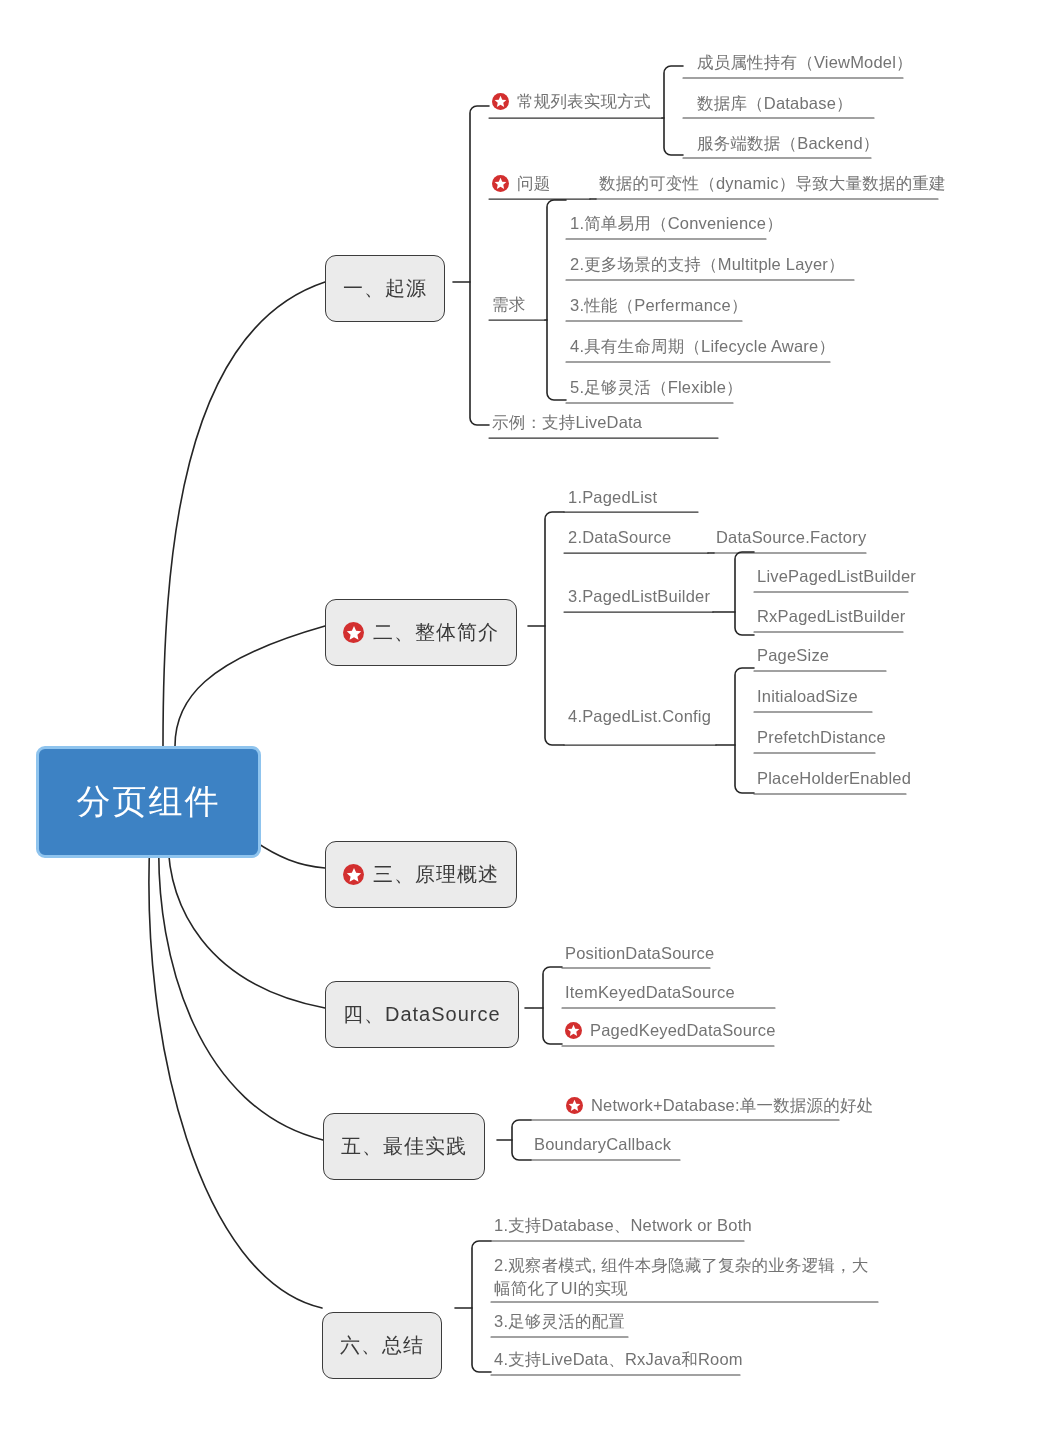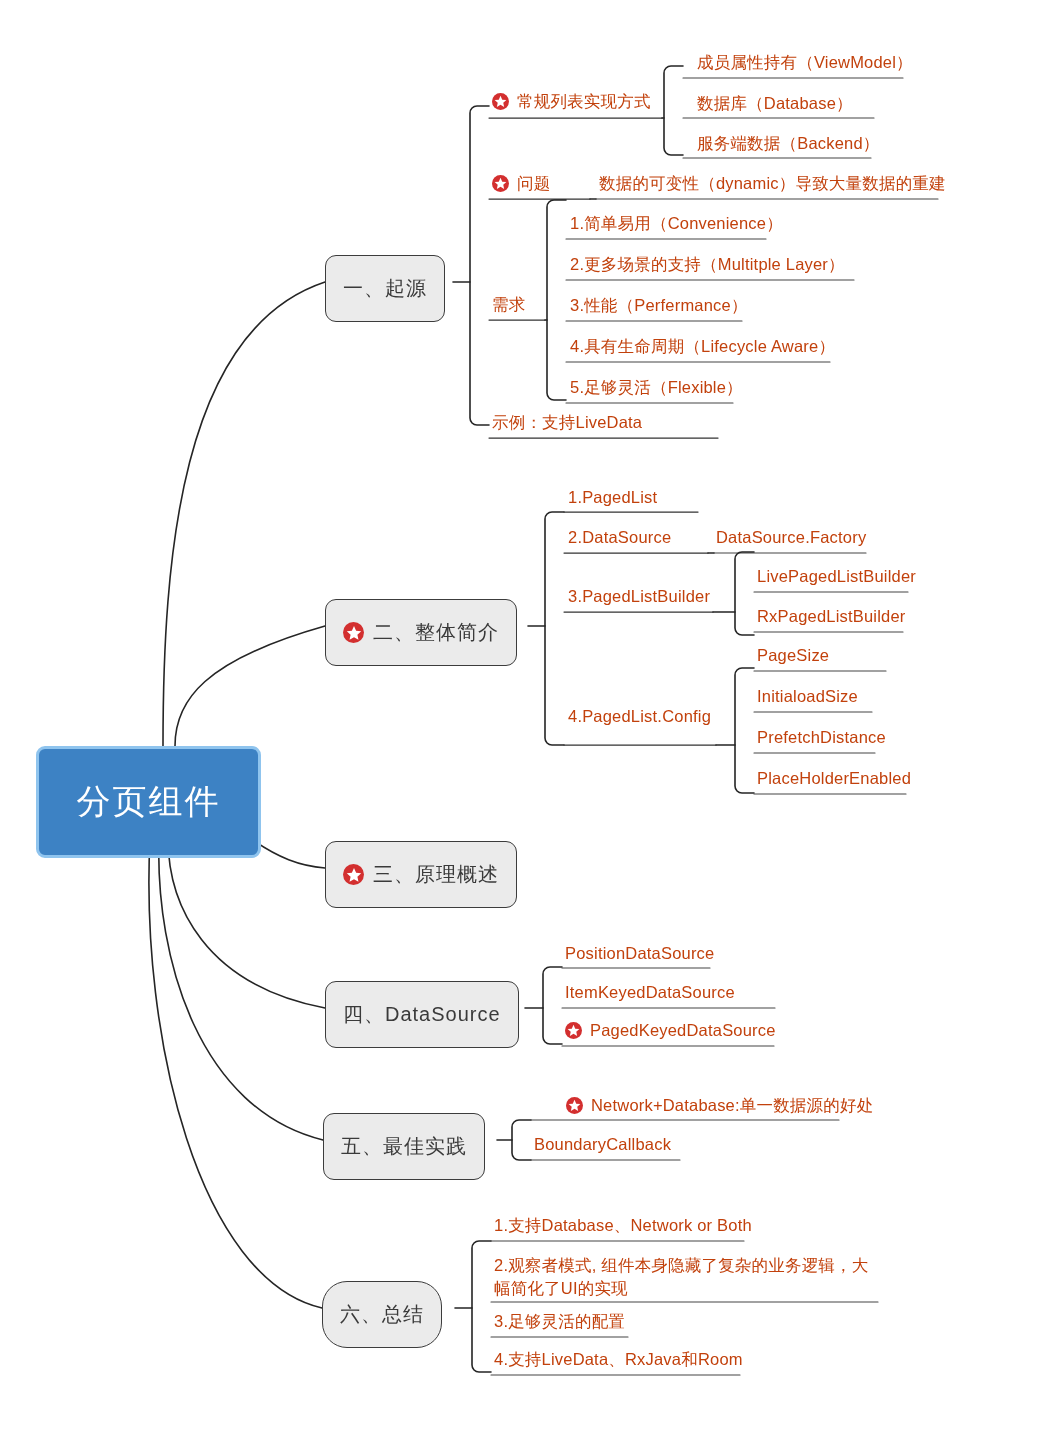--- a/index.html
+++ b/index.html
@@ -22,21 +22,21 @@
     color:#ffffff;font-size:34px;letter-spacing:2px;
   }
 
   .topic{
     background:#ebebeb;border:1.6px solid #3c3c3c;border-radius:11px;
     height:67px;display:flex;align-items:center;gap:9px;
     padding:0 17px;color:#3a3a3a;font-size:20px;letter-spacing:1px;
   }
 
   .leaf{
-    color:#c2410c;font-size:16.5px;letter-spacing:.2px;
+    color:#737373;font-size:16.5px;letter-spacing:.2px;
     display:flex;align-items:center;gap:8px;line-height:1.38;
   }
   .leaf.wrap{white-space:normal;}
 
   
   .star{
     display:inline-block;width:17px;height:17px;flex:0 0 17px;border-radius:50%;
     background:#d32f2f;position:relative;
   }
   .star svg{position:absolute;left:2px;top:2px;width:13px;height:13px;}
@@ -159,21 +159,21 @@
   </div>
 
   <div class="node topic" style="left:325px;top:981px;">
     <span>四、DataSource</span>
   </div>
 
   <div class="node topic" style="left:323px;top:1113px;">
     <span>五、最佳实践</span>
   </div>
 
-  <div class="node topic" style="left:322px;top:1281px;border-radius:25px;">
+  <div class="node topic" style="left:322px;top:1312px;">
     <span>六、总结</span>
   </div>
 
   <div class="node leaf" style="left:492px;top:90px;">
     <span class="star">
         <svg viewBox="0 0 24 24">
           <polygon points="12,1.5 15.2,8.6 22.8,9.4 17.1,14.5 18.7,22 12,18.2 5.3,22 6.9,14.5 1.2,9.4 8.8,8.6" fill="#ffffff"></polygon>
         </svg>
       </span>
     <span>常规列表实现方式</span>

